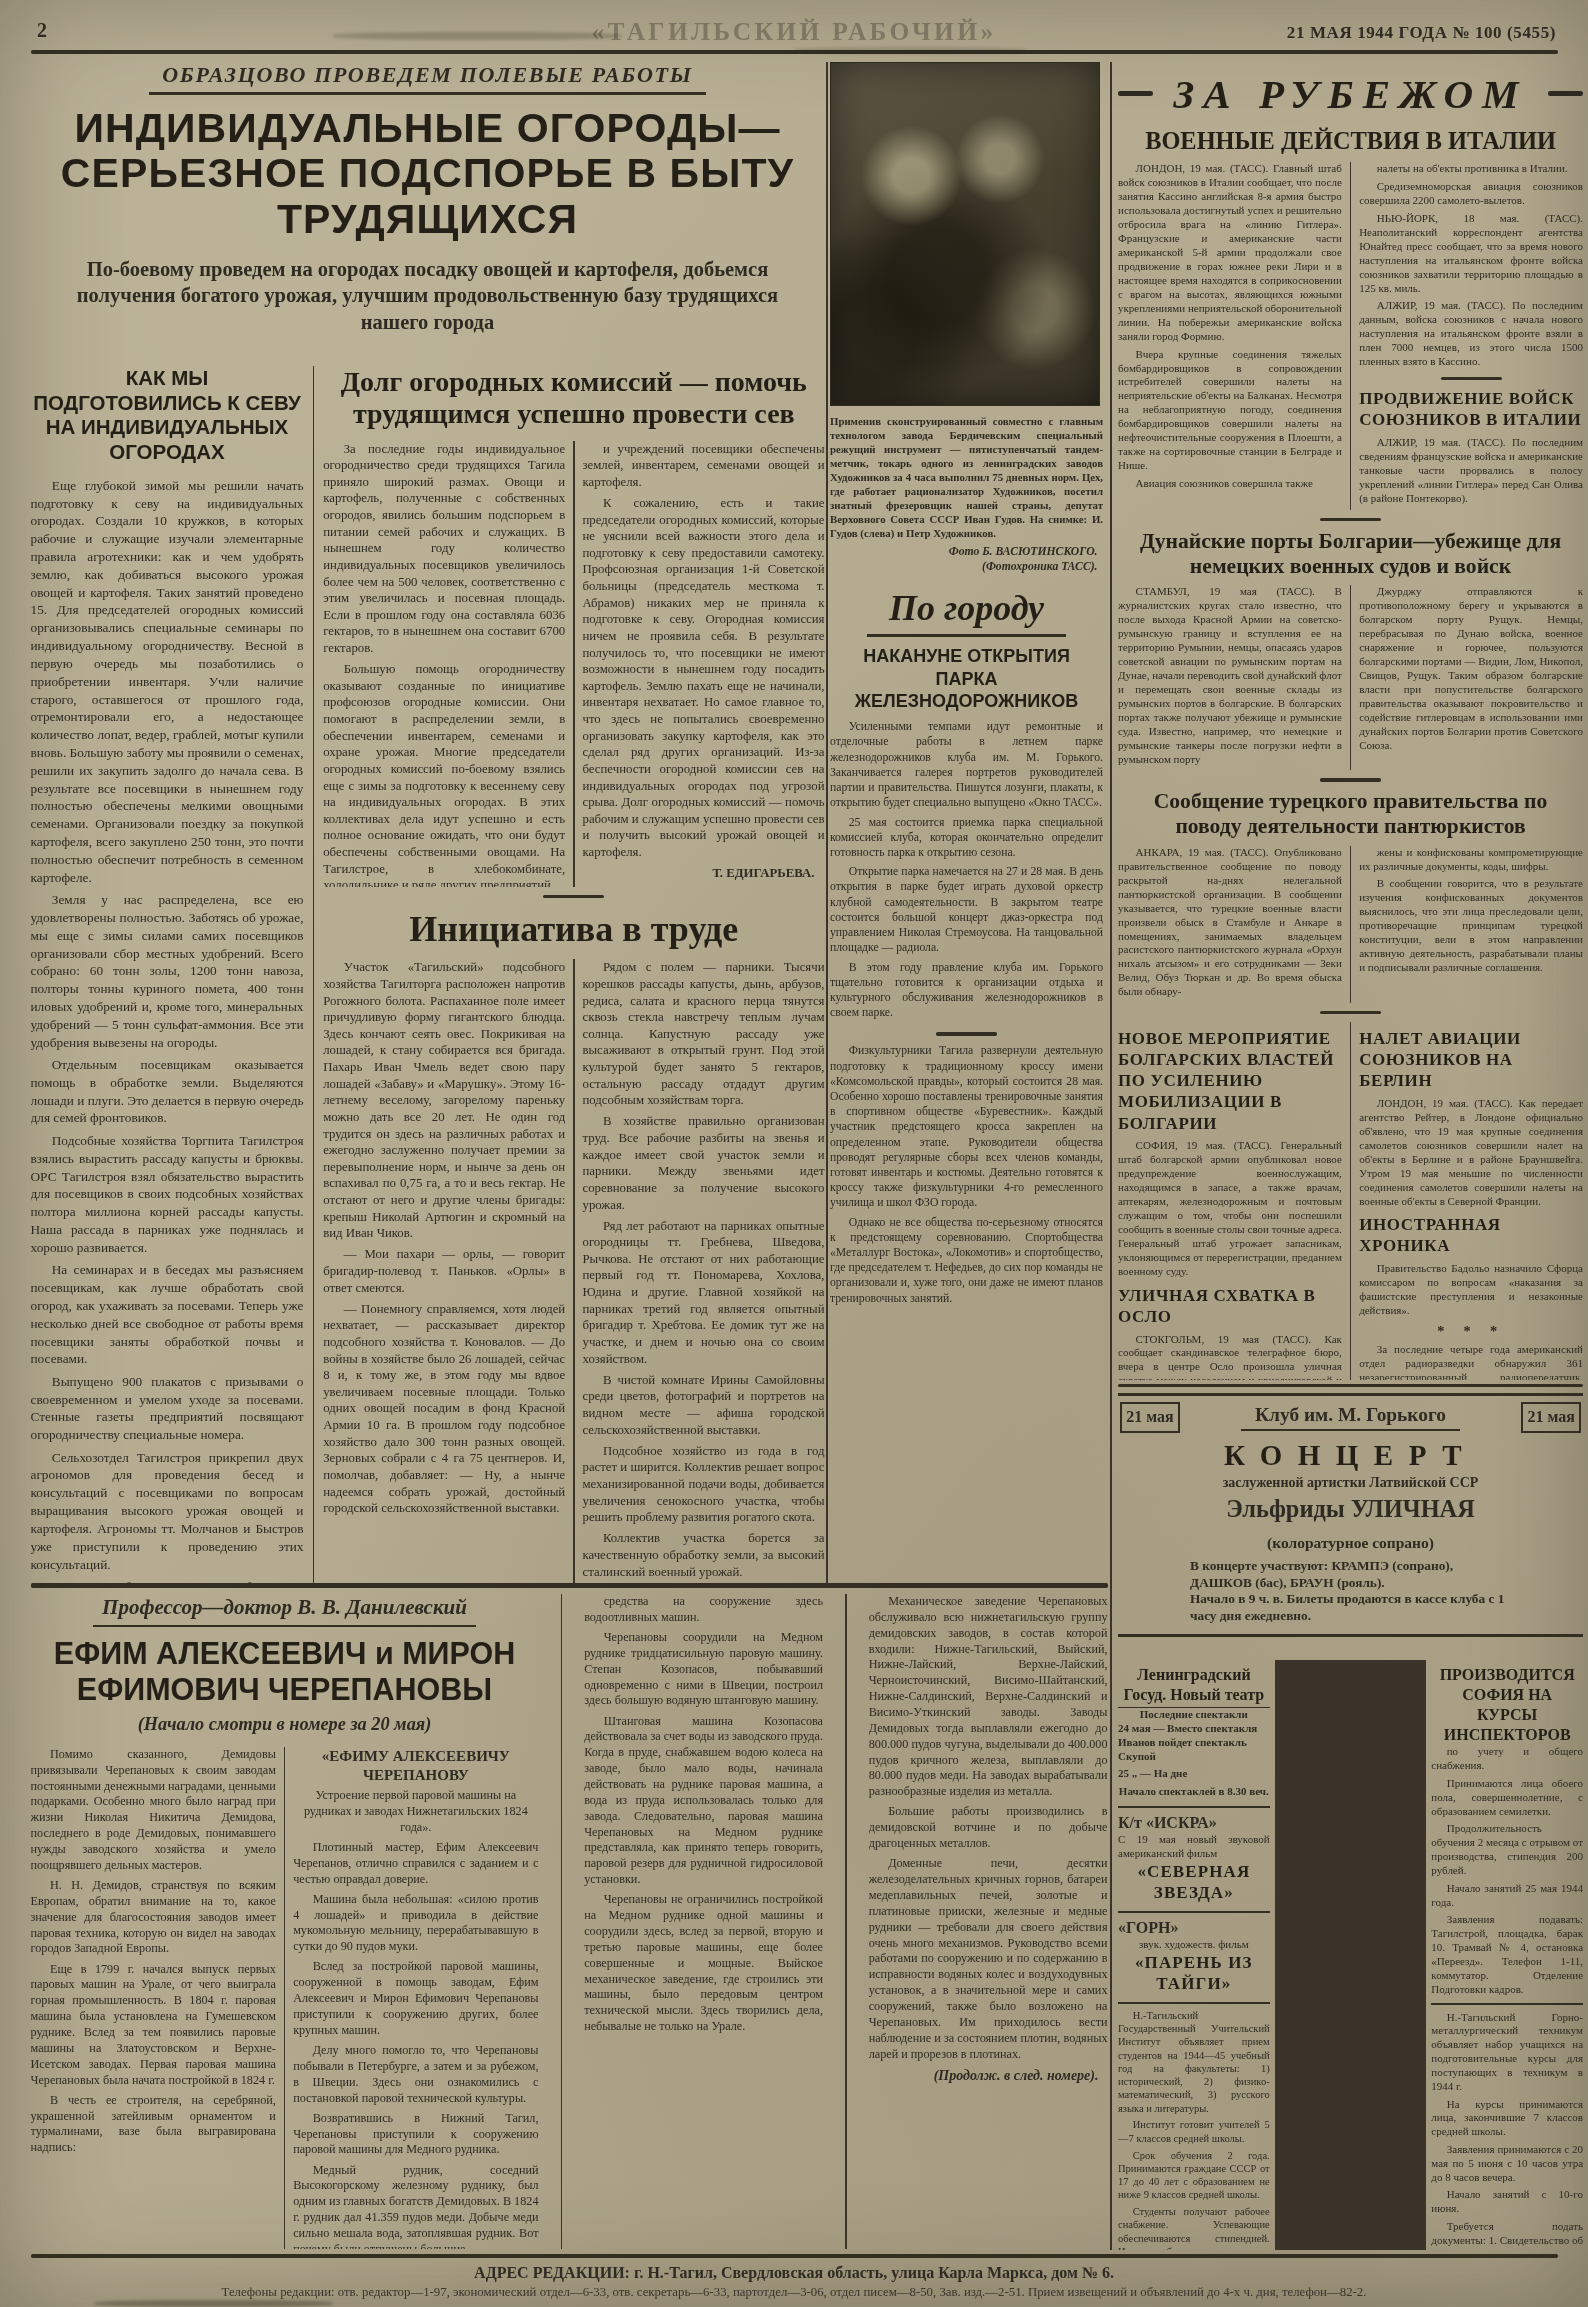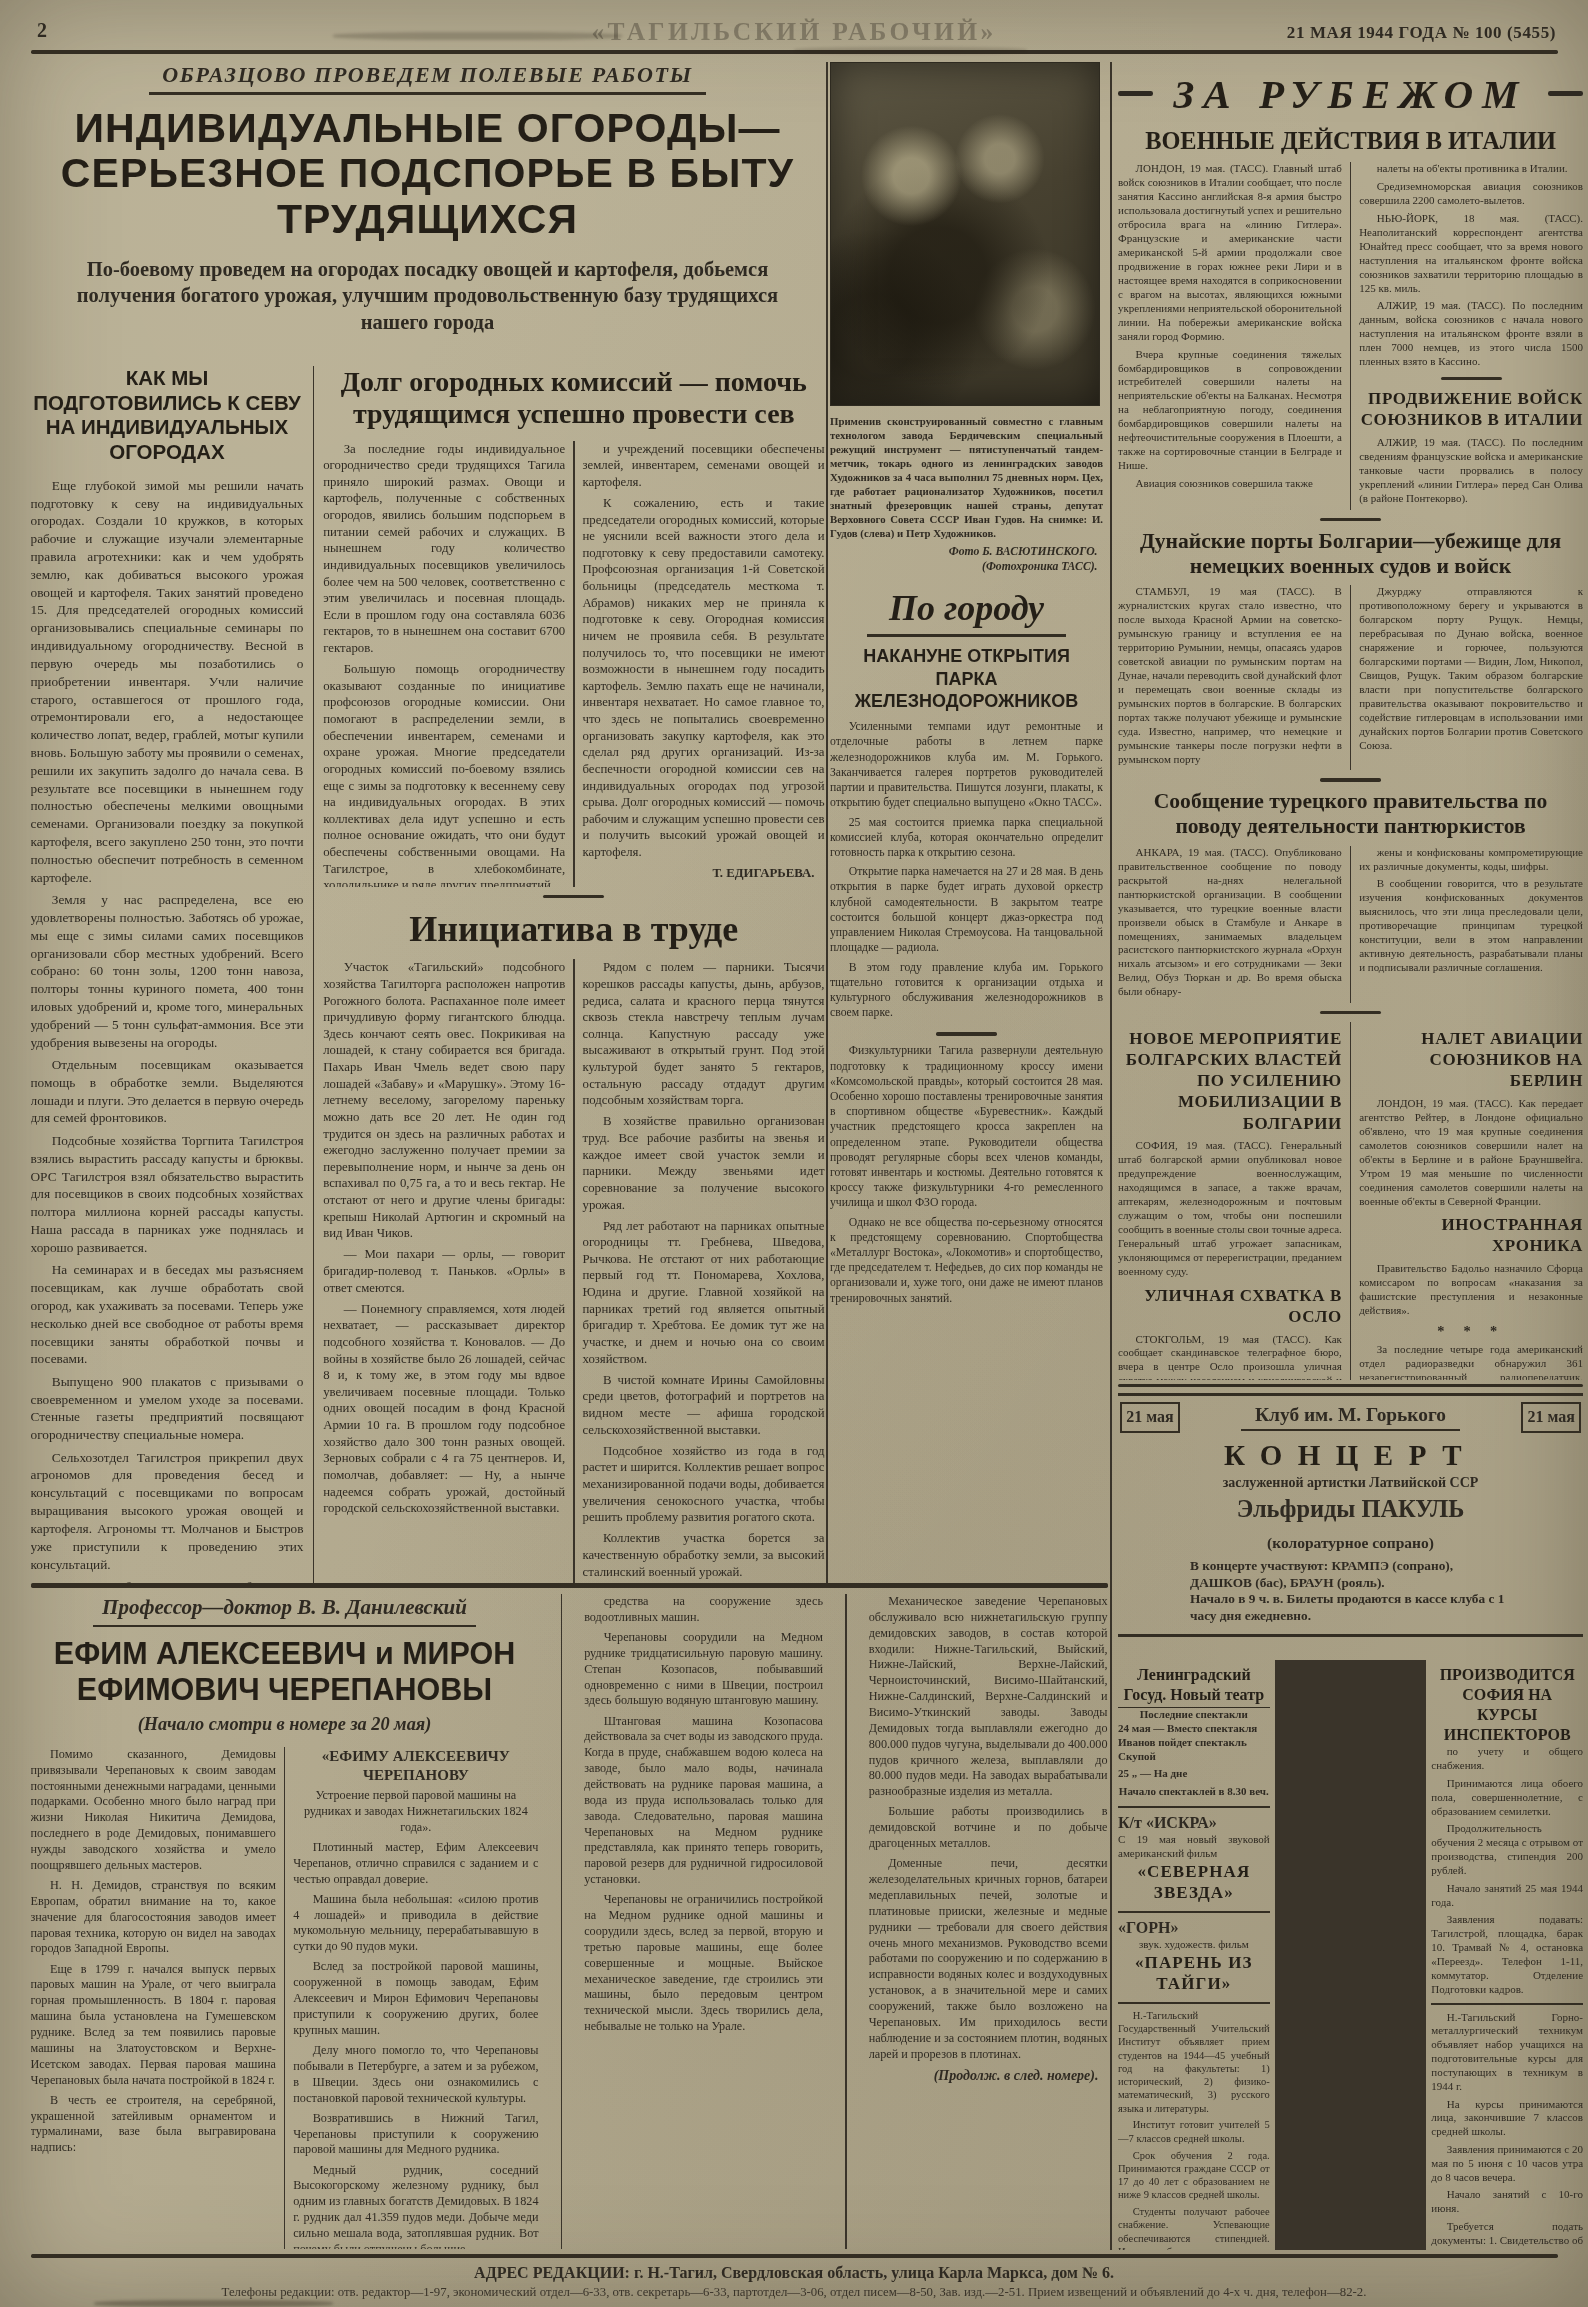--- a/index.html
+++ b/index.html
@@ -69,21 +69,21 @@
     border-bottom:3.9px solid #332d22;padding:0 22px 2.2px;color:#241f17;}
   .mid-col h3{font-family:"Liberation Sans","DejaVu Sans",sans-serif;text-align:center;
     font-size:18px;line-height:1.25;margin:7.8px 0 6.7px;color:#241f17;}
 
   
   .foreign{position:absolute;left:1118px;top:62px;width:465px;height:1318px;overflow:hidden;font-size:11px;line-height:1.27;}
   .zr-head{display:flex;align-items:center;gap:20px;margin:5.5px 0 7.8px;}
   .zr-bar{flex:1;height:4.4px;background:#2e2921;border-radius:2.2px;}
   .zr-text{font-style:italic;font-weight:bold;font-size:41px;letter-spacing:9px;color:#241f17;white-space:nowrap;}
   .foreign h3{text-align:center;font-size:24.4px;line-height:1.15;margin:2.2px 0 6.7px;color:#241f17;}
-  .foreign h4{text-align:right;font-size:17px;line-height:1.25;letter-spacing:0.6px;margin:5.5px 0 5.5px;color:#241f17;}
+  .foreign h4{text-align:left;font-size:17px;line-height:1.25;letter-spacing:0.6px;margin:5.5px 0 5.5px;color:#241f17;}
   .stars{text-align:center;font-weight:bold;font-size:14.4px;letter-spacing:7.8px;margin:3.3px 0;}
 
   
   .ads{position:absolute;left:1118px;top:1393px;width:465px;height:857px;overflow:hidden;font-size:11px;line-height:1.26;}
   .concert{position:relative;border-top:3.9px solid #332d22;border-bottom:3.9px solid #332d22;
     padding:6.7px 72px 9px;text-align:center;}
   .datebox{position:absolute;top:5.5px;width:51px;border:2.2px solid #332d22;padding:4.4px 2.2px;
     font-weight:bold;font-size:16px;line-height:1.15;text-align:center;}
   .db-l{left:2.2px;}  .db-r{right:2.2px;}
   .venue{display:inline-block;font-weight:bold;font-size:19.4px;border-bottom:2.2px solid #332d22;padding:0 14.4px 2.2px;}
@@ -309,21 +309,21 @@
   </section>
 
   <div class="rule" style="left:1118px;top:1384px;width:465px;height:2.8px;"></div>
   <section class="ads">
     <div class="concert">
       <div class="datebox db-l">21 мая</div>
       <div class="datebox db-r">21 мая</div>
       <div><span class="venue">Клуб им. М. Горького</span></div>
       <div class="ctitle">КОНЦЕРТ</div>
       <div class="cline1">заслуженной артистки Латвийской ССР</div>
-      <div class="artist"><span>Эльфриды ПАКУЛЬ</span> <small>(колоратурное сопрано)</small></div>
+      <div class="artist"><span>Эльфриды УЛИЧНАЯ</span> <small>(колоратурное сопрано)</small></div>
       <div class="cline2">В концерте участвуют: КРАМПЭ (сопрано), ДАШКОВ (бас), БРАУН (рояль).</div>
       <div class="cline3">Начало в 9 ч. в. Билеты продаются в кассе клуба с 1 часу дня ежедневно.</div>
     </div>
     <div class="ads-row">
       <div>
         <div class="ad first">
           <div class="adtitle"><span class="theatre-title">Ленинградский Госуд. Новый театр</span></div>
           <div class="centernote">Последние спектакли</div>
           <div class="lines">
               <p>24 мая — Вместо спектакля Иванов пойдет спектакль Скупой</p>

